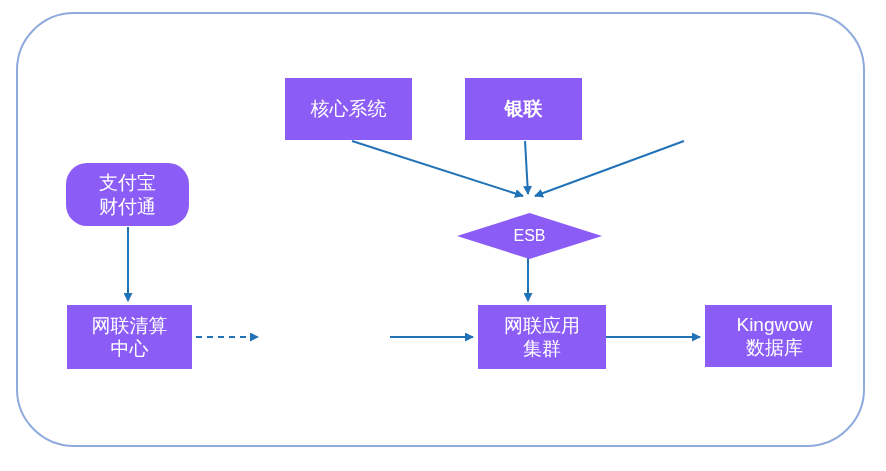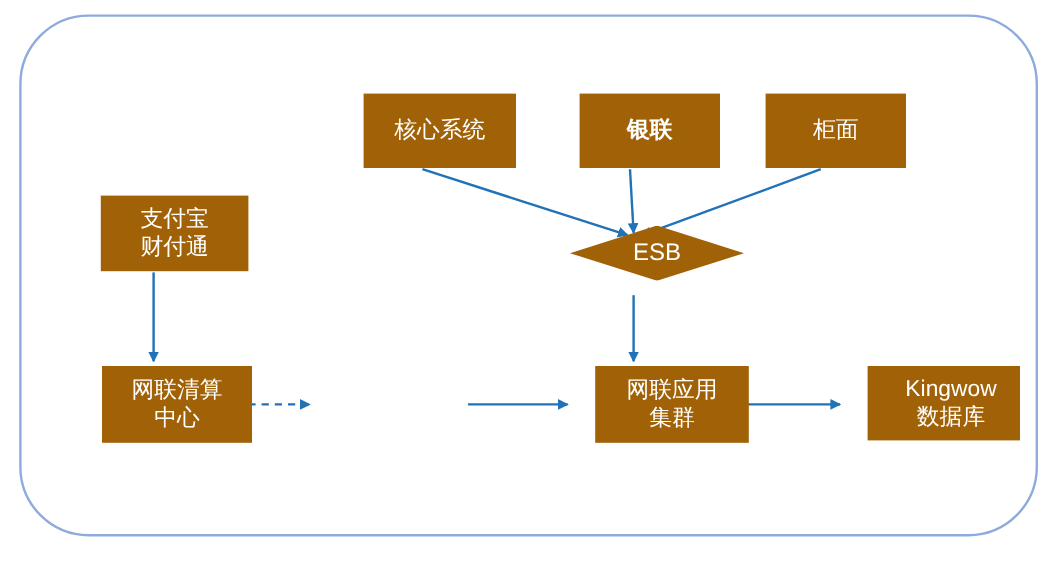--- a/index.html
+++ b/index.html
@@ -19,45 +19,44 @@
     border-radius: 58px;
     box-sizing: border-box;
   }
   .edges-layer {
     position: absolute;
     left: 0; top: 0;
     width: 886px; height: 471px;
   }
   .node {
     position: absolute;
-    background: #a16207;
+    background: #8b5cf6;
     color: #FFFFFF;
     display: flex;
     align-items: center;
     justify-content: center;
     text-align: center;
     font-size: 19px;
     font-weight: 300;
     line-height: 1.22;
     white-space: pre-line;
     box-sizing: border-box;
-    margin-left: 18px;
   }
   .node-core     { left: 285px; top: 78px;  width: 127px; height: 62px; }
   .node-union    { left: 465px; top: 78px;  width: 117px; height: 62px; font-weight: bold; }
   .node-counter  { left: 620px; top: 78px;  width: 117px; height: 62px; }
-  .node-alipay   { left: 66px;  top: 163px; width: 123px; height: 63px; }
+  .node-alipay   { left: 66px;  top: 163px; width: 123px; height: 63px; border-radius: 21px; }
   .node-clearing { left: 67px;  top: 305px; width: 125px; height: 64px; font-family: Liberation Serif, serif; }
   .node-front    { left: 263px; top: 304px; width: 127px; height: 66px; }
   .node-cluster  { left: 478px; top: 305px; width: 128px; height: 64px; }
   .node-kingwow  { left: 705px; top: 305px; width: 127px; height: 62px; padding-left: 12px; }
   .node-esb {
-    left: 457px; top: 188px; width: 145px; height: 46px;
+    left: 457px; top: 213px; width: 145px; height: 46px;
     clip-path: polygon(50% 0%, 100% 50%, 50% 100%, 0% 50%);
-    font-size: 20px;
+    font-size: 16px;
   }
   .edge { stroke: #2272B8; stroke-width: 2; fill: none; }
   .edge.dashed { stroke-dasharray: 6 5; }
 </style>
 </head>
 <body>
 
 <div class="canvas">
 
   <div class="frame"></div>
@@ -75,21 +74,20 @@
     <line class="edge" x1="128" y1="227" x2="128" y2="301" marker-end="url(#arrowhead)"></line>
     <line class="edge dashed" x1="196" y1="337" x2="258" y2="337" marker-end="url(#arrowhead)"></line>
     <line class="edge" x1="390" y1="337" x2="473" y2="337" marker-end="url(#arrowhead)"></line>
     <line class="edge" x1="604" y1="337" x2="700" y2="337" marker-end="url(#arrowhead)"></line>
   </svg>
 
   <div class="node node-core">核心系统</div>
 
   <div class="node node-union">银联</div>
 
-  <div class="node node-counter">柜面</div>
 
   <div class="node node-esb">ESB</div>
 
   <div class="node node-alipay">支付宝
 财付通</div>
 
   <div class="node node-clearing">网联清算
 中心</div>
 
 

